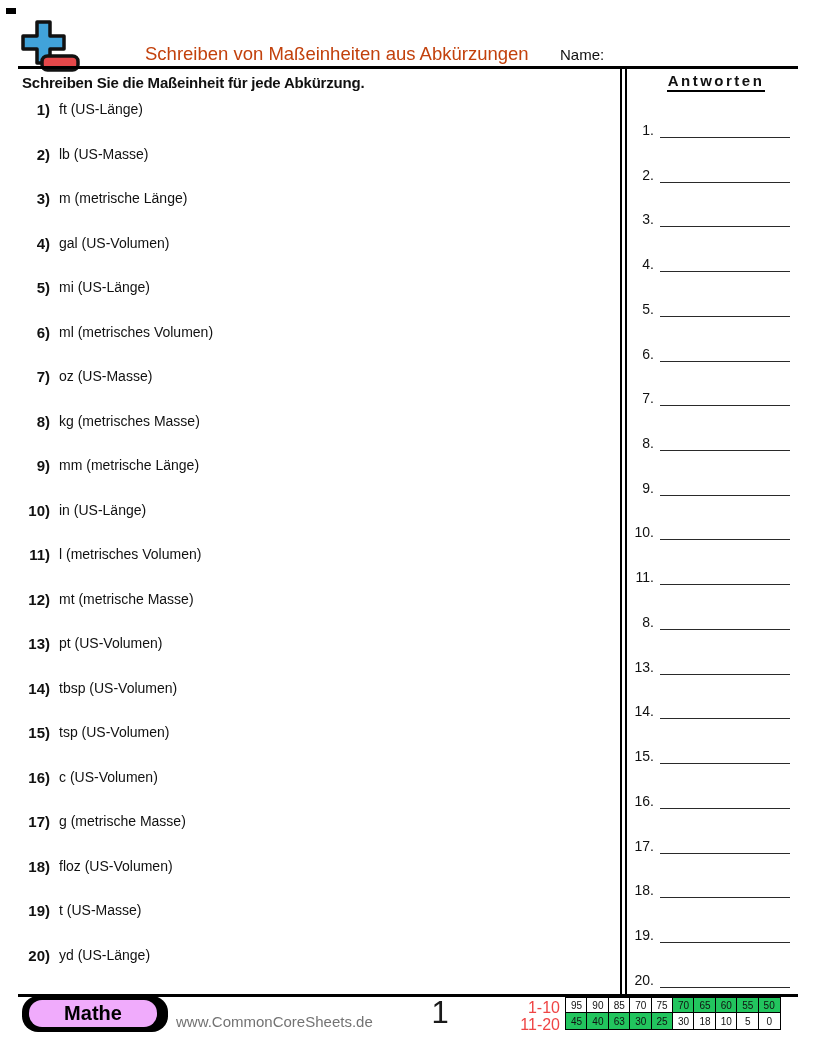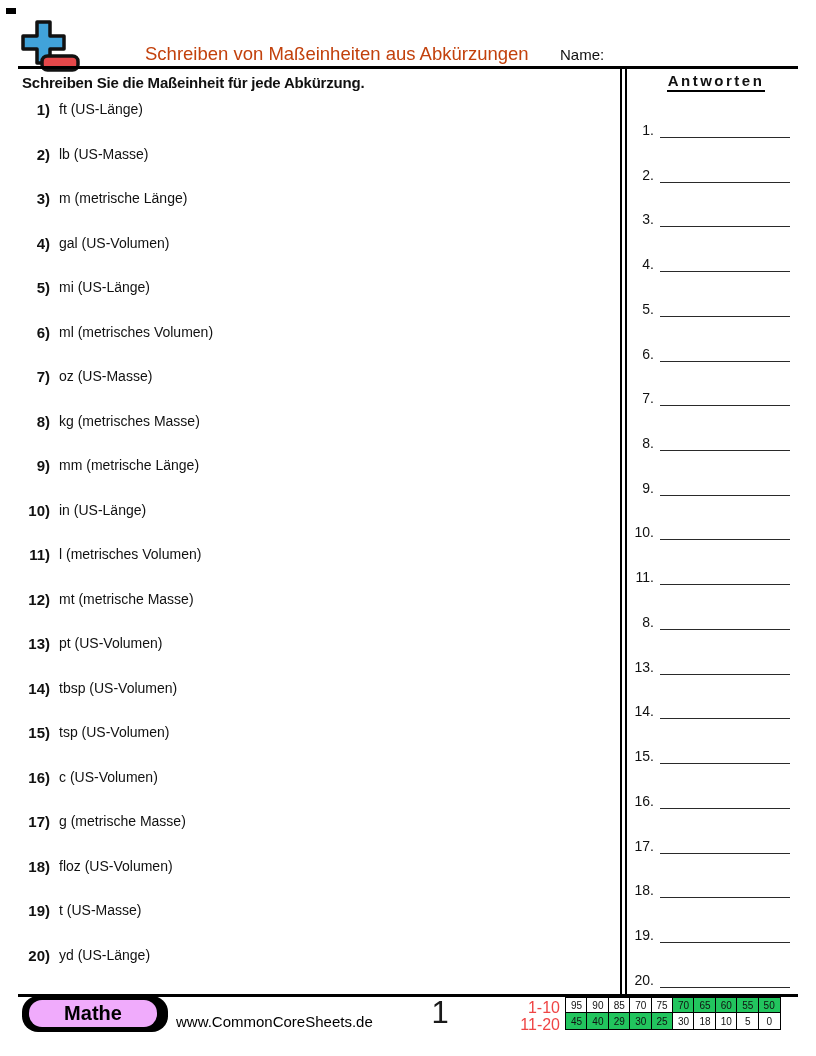--- a/index.html
+++ b/index.html
@@ -31,21 +31,21 @@
   .answers{position:absolute;left:628px;top:112px;width:164px;}
   .a-row{position:relative;height:44.73px;}
   .a-num{position:absolute;left:0;top:11px;width:26px;text-align:right;font-size:14px;line-height:14px;}
   .a-line{position:absolute;left:32px;right:2px;top:25px;height:0;border-bottom:1.8px solid #2a2a2a;}
 
   .footer-rule{position:absolute;left:18px;width:780px;top:994px;height:2.5px;background:#000;}
 
   .badge{position:absolute;left:22px;top:996px;width:146px;height:36px;background:#000;border-radius:16px;}
   .badge-inner{position:absolute;left:7px;top:4px;right:11px;bottom:5px;background:#f0abfc;border-radius:13px;
                display:flex;align-items:center;justify-content:center;font-weight:bold;font-size:20px;color:#000;}
-  .website{position:absolute;left:176px;top:1013px;font-size:15px;color:#000000;}
+  .website{position:absolute;left:176px;top:1013px;font-size:15px;color:#737373;}
   .page-num{position:absolute;left:415px;top:995px;width:50px;text-align:center;font-size:31px;color:#1a1a1a;}
 
   .grade-label{position:absolute;left:498px;width:62px;text-align:right;font-size:16px;color:#ef4444;}
   .gl1{top:999px;} .gl2{top:1015.5px;}
   .grade-rows{position:absolute;left:565px;top:996.5px;}
   .grade-row{display:flex;}
   .grade-row + .grade-row{margin-top:-1.6px;}
   .grade-cell{width:23px;height:17.5px;border:1.6px solid #000;box-sizing:border-box;background:#fff;
               display:flex;align-items:center;justify-content:center;font-size:10px;}
   .grade-cell + .grade-cell{margin-left:-1.6px;}
@@ -264,21 +264,21 @@
         <div class="grade-cell">75</div>
         <div class="grade-cell shaded">70</div>
         <div class="grade-cell shaded">65</div>
         <div class="grade-cell shaded">60</div>
         <div class="grade-cell shaded">55</div>
         <div class="grade-cell shaded">50</div>
       </div>
     <div class="grade-row">
         <div class="grade-cell shaded">45</div>
         <div class="grade-cell shaded">40</div>
-        <div class="grade-cell shaded">29</div>
+        <div class="grade-cell shaded">63</div>
         <div class="grade-cell shaded">30</div>
         <div class="grade-cell shaded">25</div>
         <div class="grade-cell">30</div>
         <div class="grade-cell">18</div>
         <div class="grade-cell">10</div>
         <div class="grade-cell">5</div>
         <div class="grade-cell">0</div>
       </div>
   </div>
 

